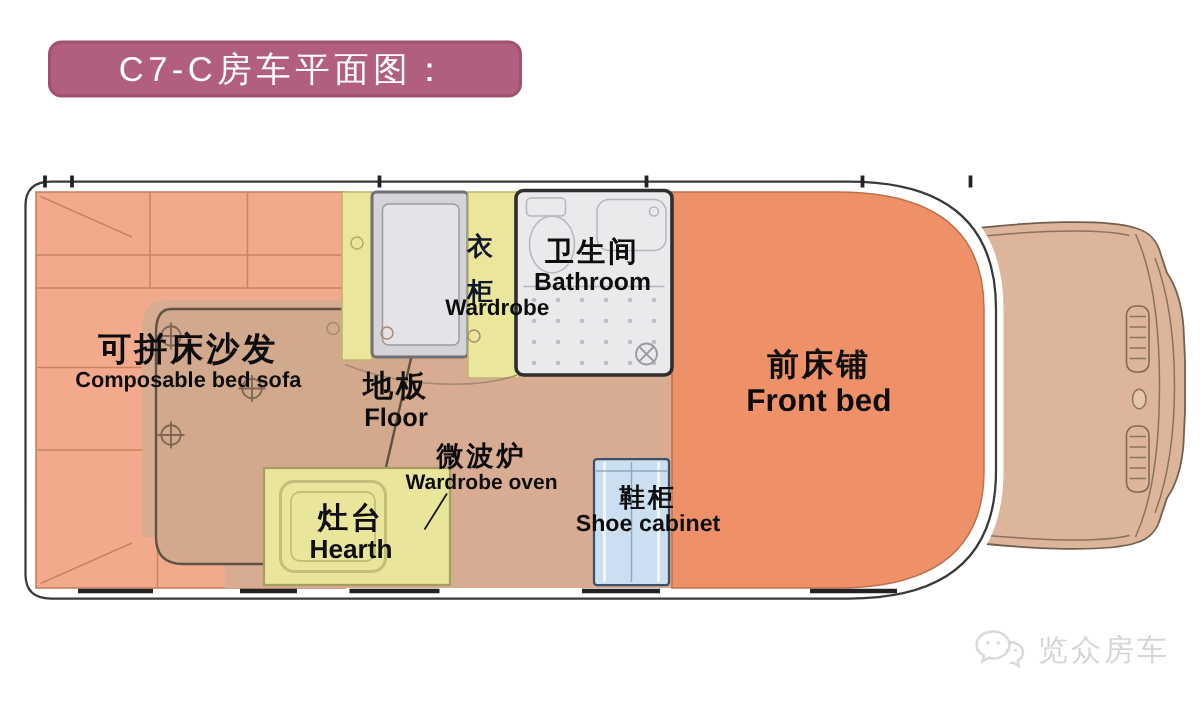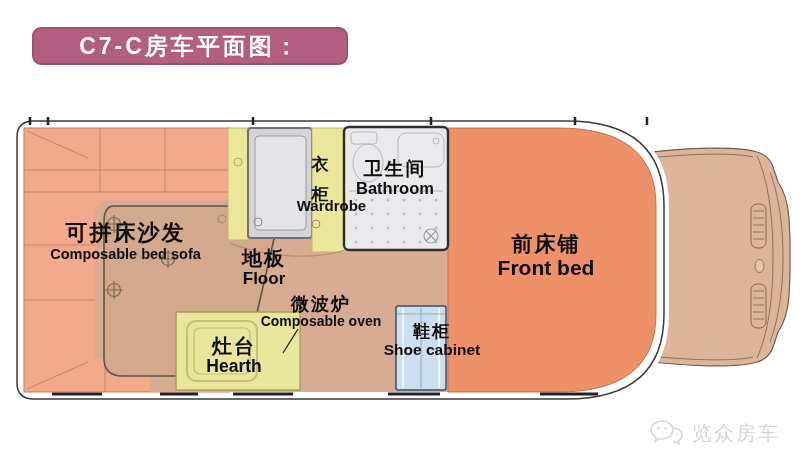--- a/index.html
+++ b/index.html
@@ -1,21 +1,21 @@
 <!DOCTYPE html>
 <html><head>
 <meta charset="utf-8">
 <style>
   html,body{margin:0;padding:0;background:#ffffff;}
   .page{position:relative;width:800px;height:467px;background:#ffffff;overflow:hidden;
         font-family:"Liberation Sans",sans-serif;}
   .title-banner{position:absolute;left:32px;top:27px;width:316px;height:38px;
         background:#b25e80;border:2px solid #a1506e;border-radius:9px;
         display:flex;align-items:center;justify-content:center;box-sizing:border-box;}
-  .title-banner span{color:#ffffff;font-size:23px;font-weight:bold;letter-spacing:3px;white-space:nowrap;}
+  .title-banner span{color:#ffffff;font-size:23px;font-weight:normal;letter-spacing:3px;white-space:nowrap;}
   .plan-svg{position:absolute;left:0;top:0;}
   .label{position:absolute;text-align:center;color:#0d0d0d;font-weight:bold;line-height:1.12;}
   .label .zh{letter-spacing:2px;white-space:nowrap;}
   .label .en{white-space:nowrap;}
   .wardrobe-zh{position:absolute;left:310px;top:150px;width:20px;color:#0f172a;font-weight:bold;
         font-size:17px;line-height:1.78;word-break:break-all;text-align:center;letter-spacing:0;}
   .watermark{position:absolute;left:648px;top:418px;display:flex;align-items:center;gap:6px;
         color:#d6d6d6;}
   .watermark span{font-size:20px;letter-spacing:2px;font-weight:500;white-space:nowrap;}
 </style>
@@ -155,21 +155,21 @@
     <div class="en" style="font-size:16.5px;">Bathroom</div>
   </div>
 
   <div class="label" style="left:222px;top:247px;width:84px;">
     <div class="zh" style="font-size:20px;">地板</div>
     <div class="en" style="font-size:17px;">Floor</div>
   </div>
 
   <div class="label" style="left:256px;top:294px;width:130px;">
     <div class="zh" style="font-size:18px;">微波炉</div>
-    <div class="en" style="font-size:14px;">Composable oven</div>
+    <div class="en" style="font-size:14px;">Wardrobe oven</div>
   </div>
 
   <div class="label" style="left:192px;top:335px;width:84px;">
     <div class="zh" style="font-size:20px;">灶台</div>
     <div class="en" style="font-size:17.5px;">Hearth</div>
   </div>
 
   <div class="label" style="left:372px;top:322px;width:120px;">
     <div class="zh" style="font-size:17px;">鞋柜</div>
     <div class="en" style="font-size:15.5px;">Shoe cabinet</div>

